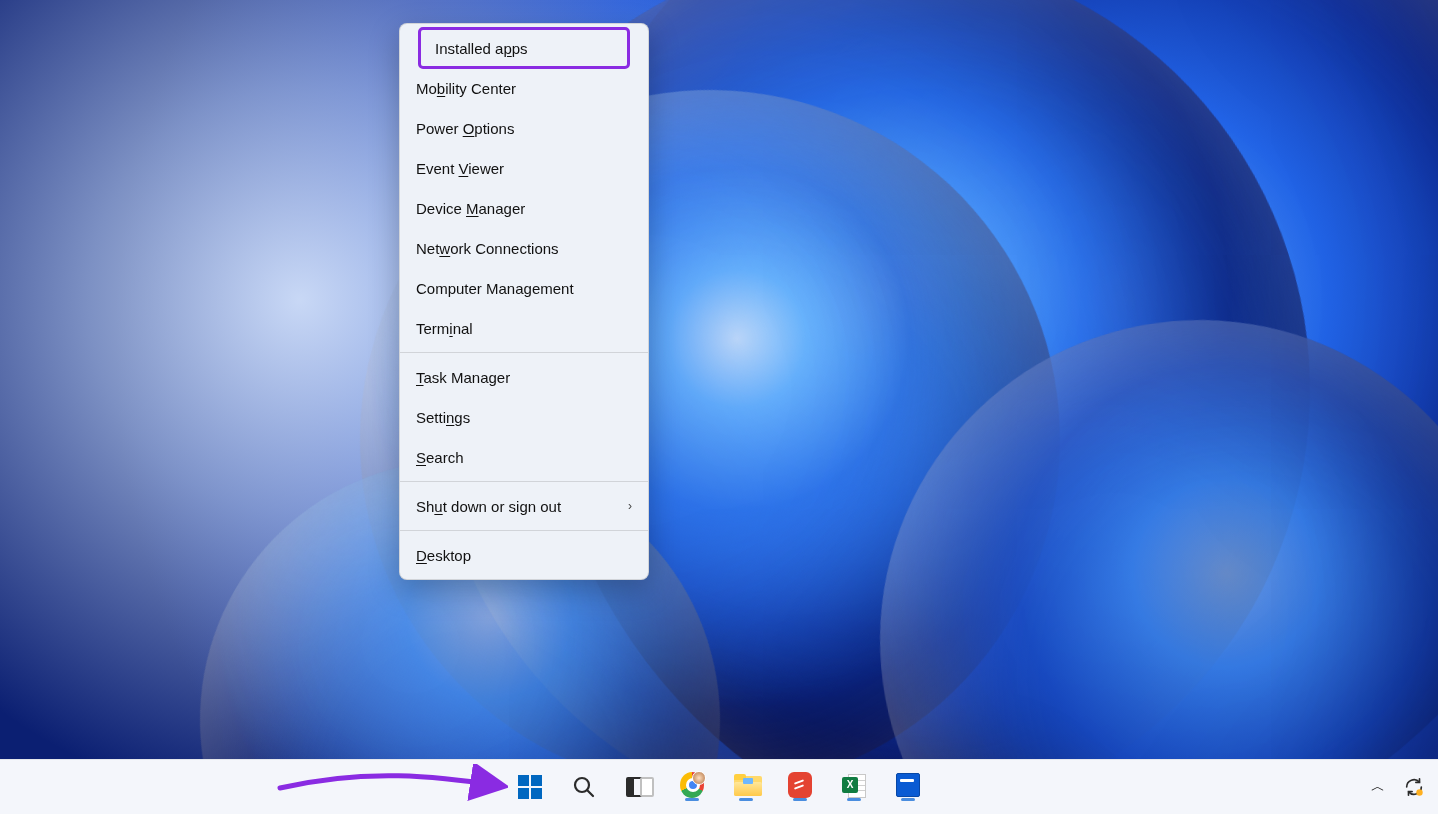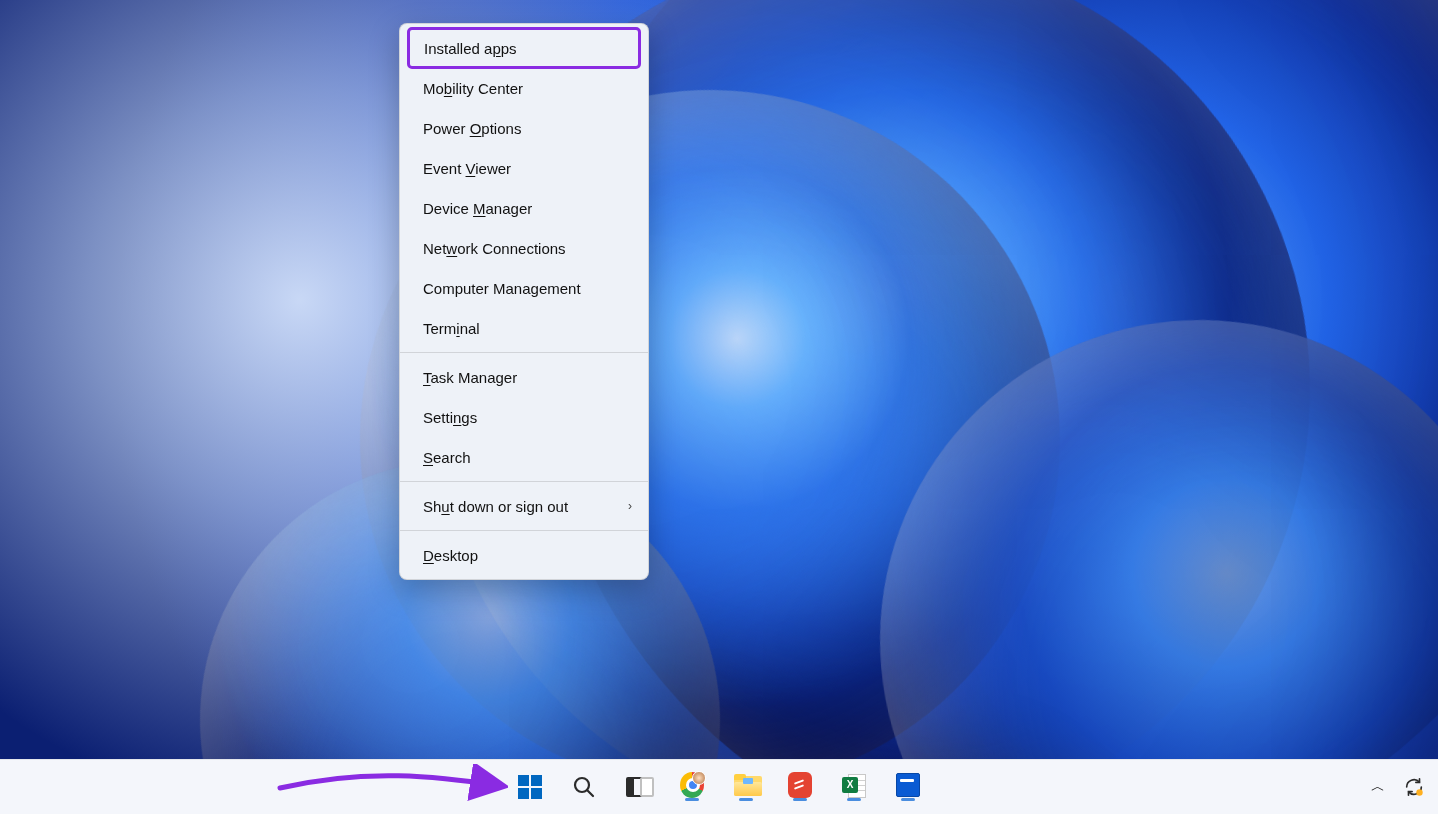--- a/index.html
+++ b/index.html
@@ -65,27 +65,26 @@
     font-size: 15px;
     color: #111;
   }
   .winx-menu .item {
     padding: 0 16px;
     height: 40px;
     display: flex;
     align-items: center;
     justify-content: space-between;
     cursor: default;
-    margin-left: 7px;
   }
   .winx-menu .item.highlight {
     outline: 3px solid #8a2be2;
     outline-offset: -2px;
     border-radius: 4px;
-    margin: 0 8px;
+    margin: 0 19px;
   }
   .winx-menu .sep {
     height: 1px;
     background: rgba(0,0,0,0.12);
     margin: 4px 0;
   }
   .winx-menu .chev {
     font-size: 12px;
     color: #444;
   }

